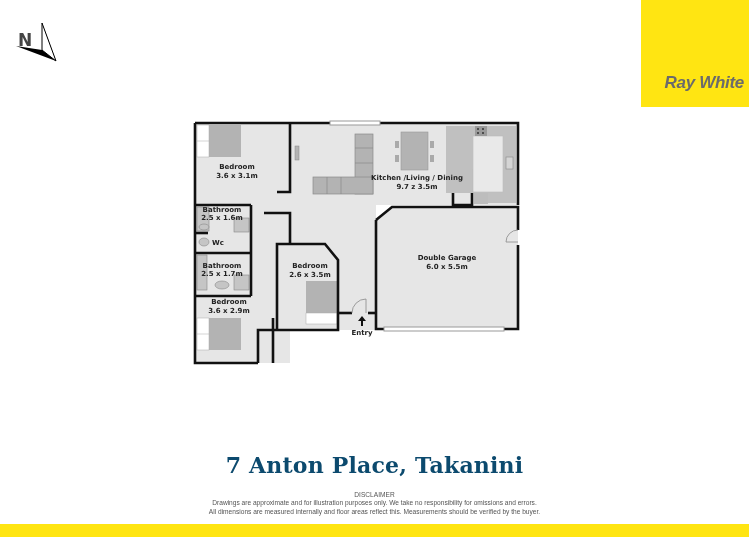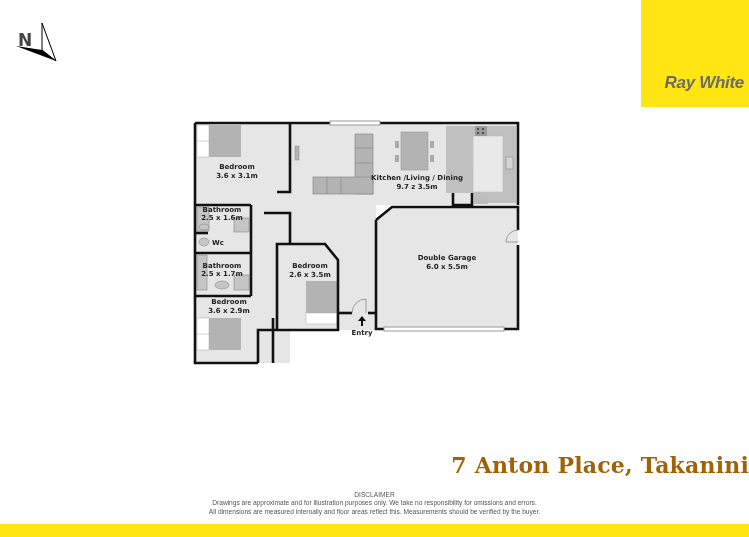--- a/index.html
+++ b/index.html
@@ -16,23 +16,23 @@
     position: absolute; right: 5px; bottom: 14px;
     font-family: "Liberation Sans", sans-serif; font-weight: bold; font-style: italic;
     font-size: 17px; color: #6b6b6b; letter-spacing: -0.3px; white-space: nowrap;
   }
   .plan { position: absolute; left: 0; top: 0; width: 749px; height: 537px; }
   .room-label {
     font-family: "DejaVu Sans", sans-serif; font-weight: bold; font-size: 7px;
     fill: #222222; text-anchor: middle;
   }
   .address {
-    position: absolute; left: 0; width: 749px; top: 452px; text-align: right;
+    position: absolute; left: 0; width: 749px; top: 452px; text-align: center;
     font-family: "DejaVu Serif", serif; font-weight: bold; font-size: 22px;
-    color: #a16207; letter-spacing: 0.2px;
+    color: #0c4a6e; letter-spacing: 0.2px;
   }
   .disclaimer {
     position: absolute; left: 0; width: 749px; top: 491px; text-align: center;
     font-family: "Liberation Sans", sans-serif; font-size: 6.6px; color: #555555; line-height: 8.4px;
   }
   .footer-bar {
     position: absolute; left: 0; bottom: 0; width: 749px; height: 13px; background: #ffe512;
   }
 </style>
 </head>

